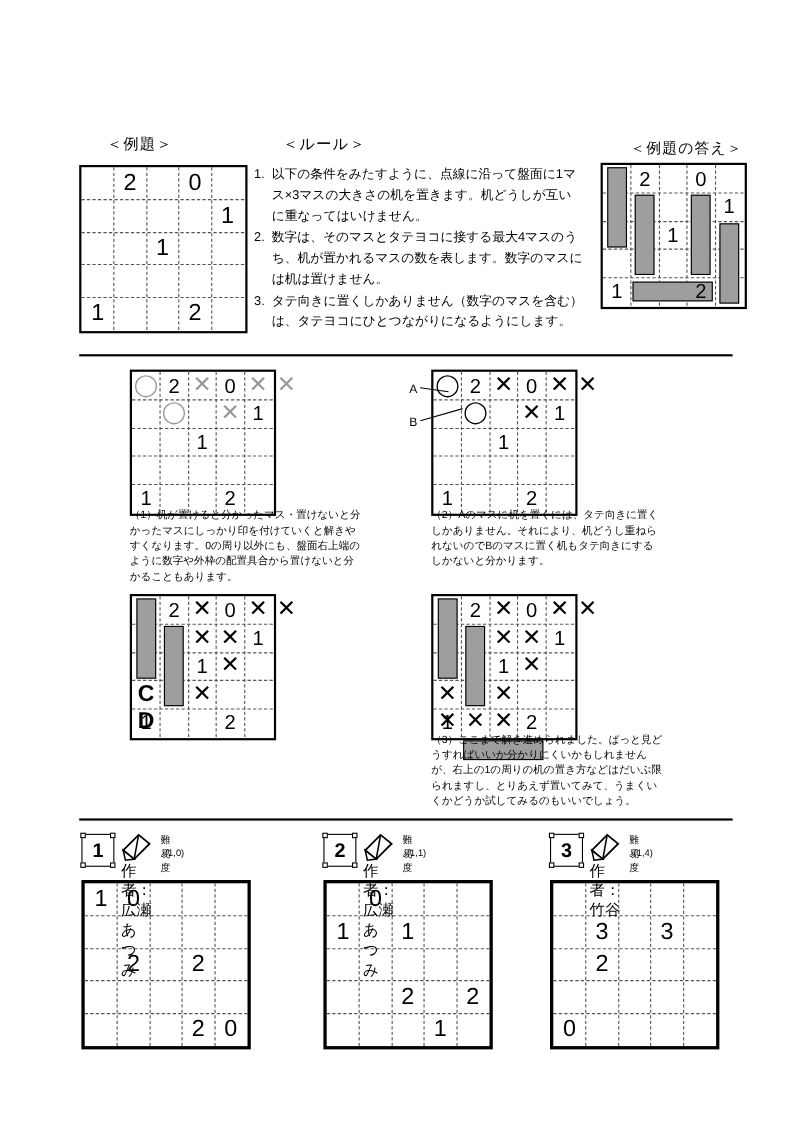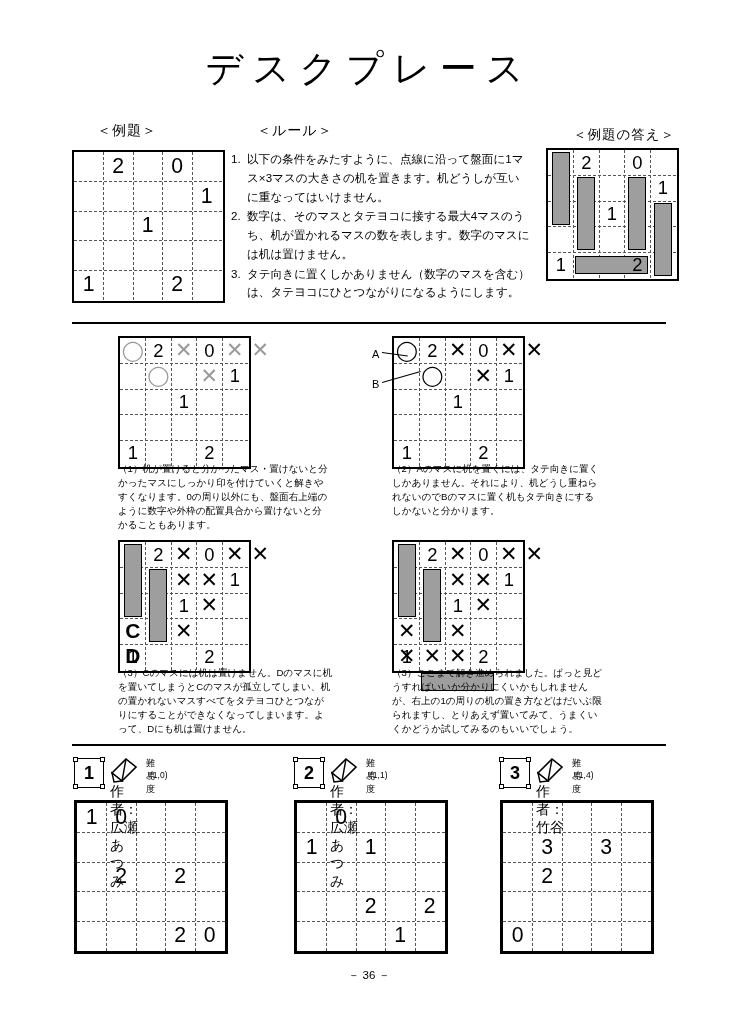--- a/index.html
+++ b/index.html
@@ -65,21 +65,20 @@
   .diff-val{position:absolute;font-size:8.5px;}
   .author{position:absolute;font-size:14px;}
 
   .pagenum{position:absolute;left:0;top:968px;width:738px;text-align:center;font-size:11.5px;}
 </style>
 </head>
 <body>
 
 <div class="page">
 
-  <div class="title">デスクプレース</div>
 
   <div class="sec-head" id="head-rei">＜例題＞</div>
   <div class="sec-head" id="head-rule">＜ルール＞</div>
   <div class="sec-head" id="head-ans">＜例題の答え＞</div>
 
   <div class="rules">
     <div class="rule">
       <span class="num">1.</span>
       <span class="txt">以下の条件をみたすように、点線に沿って盤面に1マス×3マスの大きさの机を置きます。机どうしが互いに重なってはいけません。</span>
     </div>
@@ -398,21 +397,20 @@
           <span class="glyph" style="font-size: 21.24px;">0</span>
         </div>
       </div>
     </div>
 
   <div class="sep" style="left:72px;top:322px;width:594px;height:2px;"></div>
   <div class="sep" style="left:72px;top:744px;width:594px;height:2px;"></div>
 
   <div class="caption" style="left:118px;top:462px;width:210px;">（1）机が置けると分かったマス・置けないと分かったマスにしっかり印を付けていくと解きやすくなります。0の周り以外にも、盤面右上端のように数字や外枠の配置具合から置けないと分かることもあります。</div>
   <div class="caption" style="left:392px;top:462px;width:210px;">（2）Aのマスに机を置くには、タテ向きに置くしかありません。それにより、机どうし重ねられないのでBのマスに置く机もタテ向きにするしかないと分かります。</div>
-  <div class="caption" style="left:118px;top:666px;width:215px;">（3）Cのマスには机は置けません。Dのマスに机を置いてしまうとCのマスが孤立してしまい、机の置かれないマスすべてをタテヨコひとつながりにすることができなくなってしまいます。よって、Dにも机は置けません。</div>
   <div class="caption" style="left:392px;top:666px;width:215px;">（3）ここまで解き進められました。ぱっと見どうすればいいか分かりにくいかもしれませんが、右上の1の周りの机の置き方などはだいぶ限られますし、とりあえず置いてみて、うまくいくかどうか試してみるのもいいでしょう。</div>
 
   <div class="leader-label" style="left:372px;top:348px;">A</div>
   <div class="leader" style="left:382px;top:352px;width:26px;transform:rotate(8deg);"></div>
   <div class="leader-label" style="left:372px;top:378px;">B</div>
   <div class="leader" style="left:382px;top:382px;width:40px;transform:rotate(-16deg);"></div>
 
   <div class="pz-head">
     <div class="pz-num" style="left:74px;top:758px;">
       <span>1</span>
@@ -472,14 +470,13 @@
         <polygon points="2,16 12,24 4,25" fill="#fff" stroke="#000" stroke-width="1.4"></polygon>
       </svg>
     </div>
     <div class="diff-label" style="left:572px;top:757px;">難易度</div>
     <div class="diff-val" style="left:576px;top:770px;">(1,4)</div>
     <div class="author" style="left:536px;top:783px;">
       <span>作者：</span><span>竹谷</span>
     </div>
   </div>
 
-  <div class="pagenum">－ 36 －</div>
 </div>
 
 </body></html>

